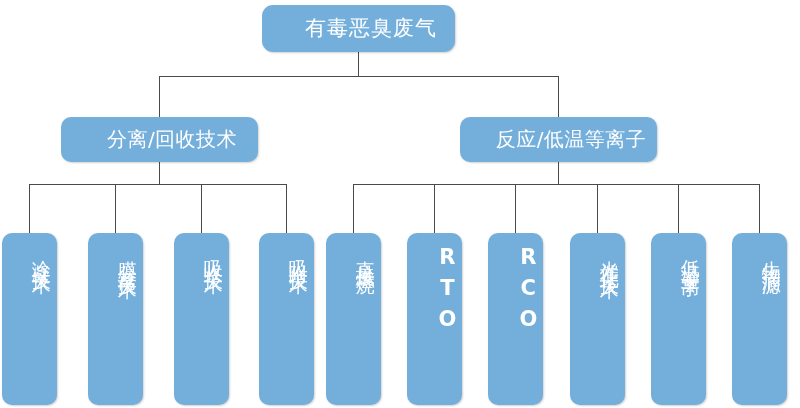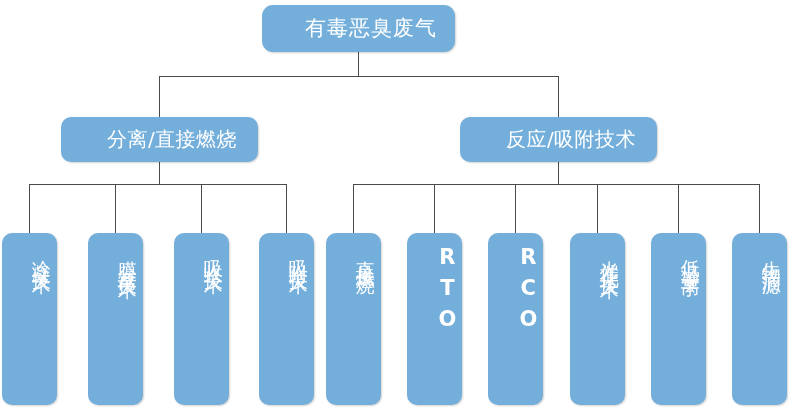--- a/index.html
+++ b/index.html
@@ -99,25 +99,25 @@
   <div class="conn v" style="left:515px; top:184px; height:49px;"></div>
   <div class="conn v" style="left:597px; top:184px; height:49px;"></div>
   <div class="conn v" style="left:678px; top:184px; height:49px;"></div>
   <div class="conn v" style="left:759px; top:184px; height:49px;"></div>
 
   <div class="node node-root" style="left:262px; top:5px; width:193px; height:47px;">
     <span>有毒恶臭废气</span>
   </div>
 
   <div class="node node-branch" style="left:61px; top:117px; width:197px; height:45px;">
-    <span>分离/直接燃烧</span>
+    <span>分离/回收技术</span>
   </div>
 
   <div class="node node-branch" style="left:460px; top:117px; width:197px; height:45px;">
-    <span>反应/吸附技术</span>
+    <span>反应/低温等离子</span>
   </div>
 
   <div class="node node-leaf" style="left:2px; top:233px; width:55px; height:172px;">
     <span class="leaf-text">冷凝技术</span>
   </div>
 
   <div class="node node-leaf" style="left:88px; top:233px; width:55px; height:172px;">
     <span class="leaf-text">膜分离技术</span>
   </div>
 

